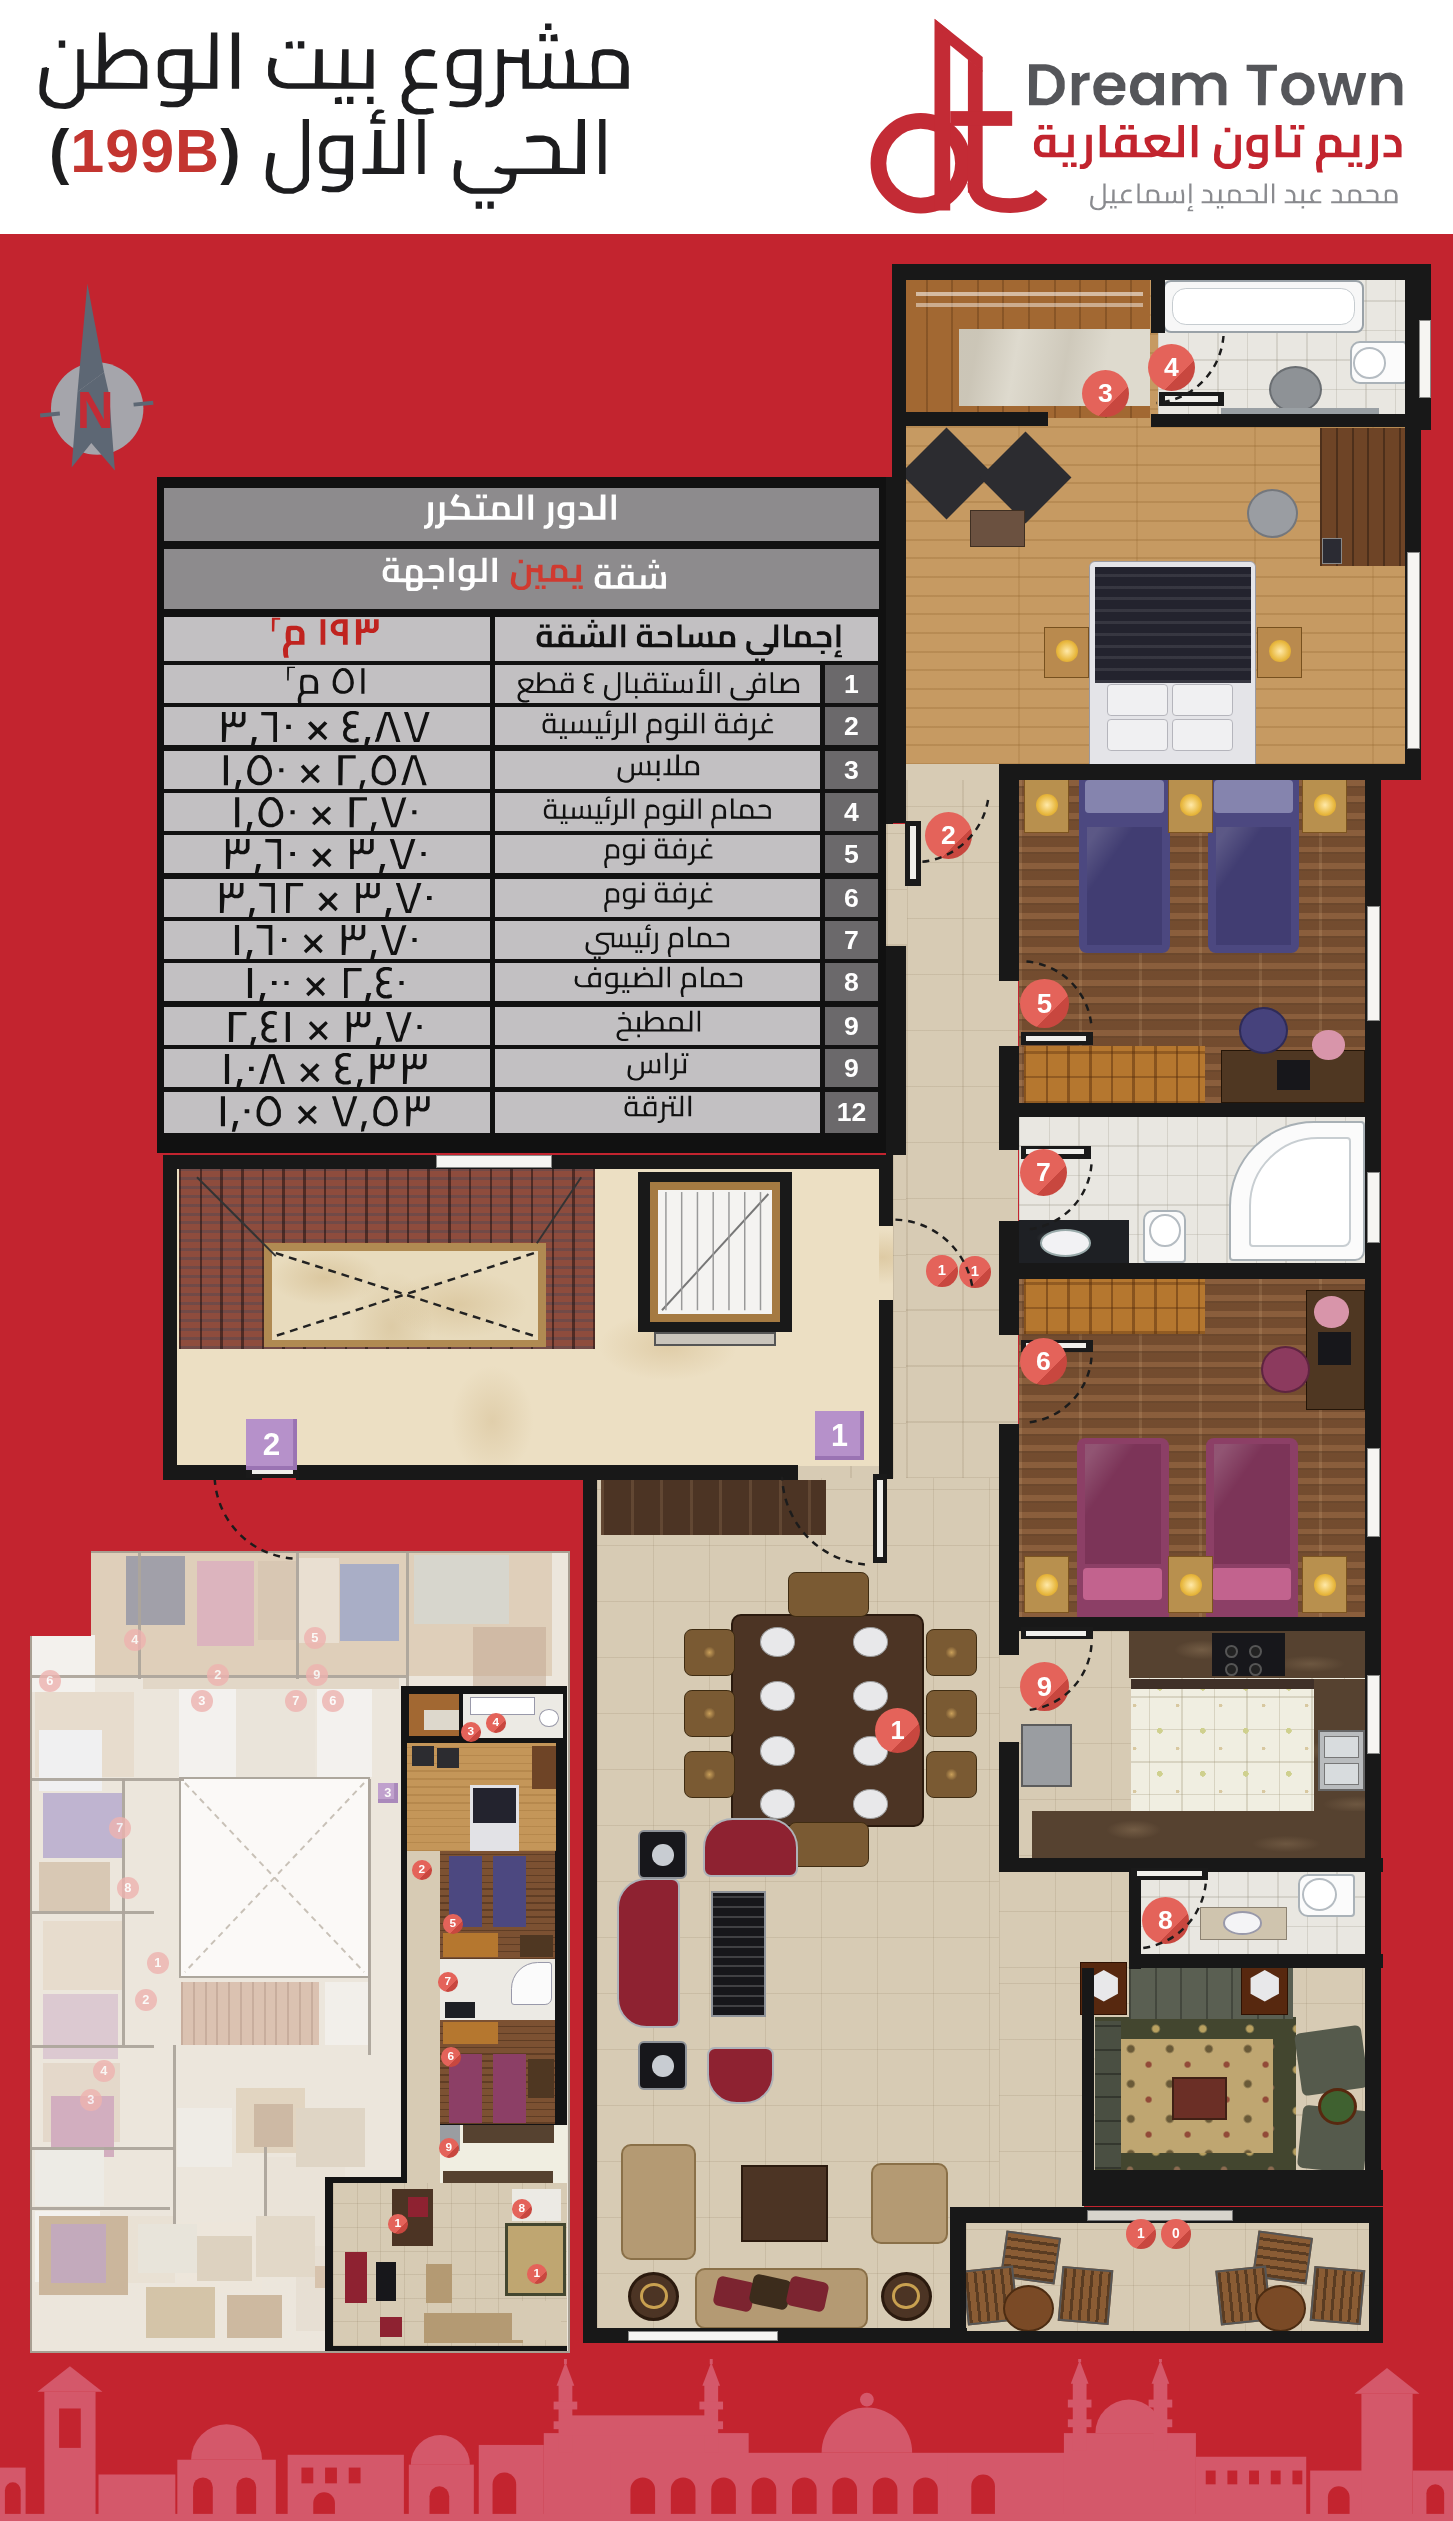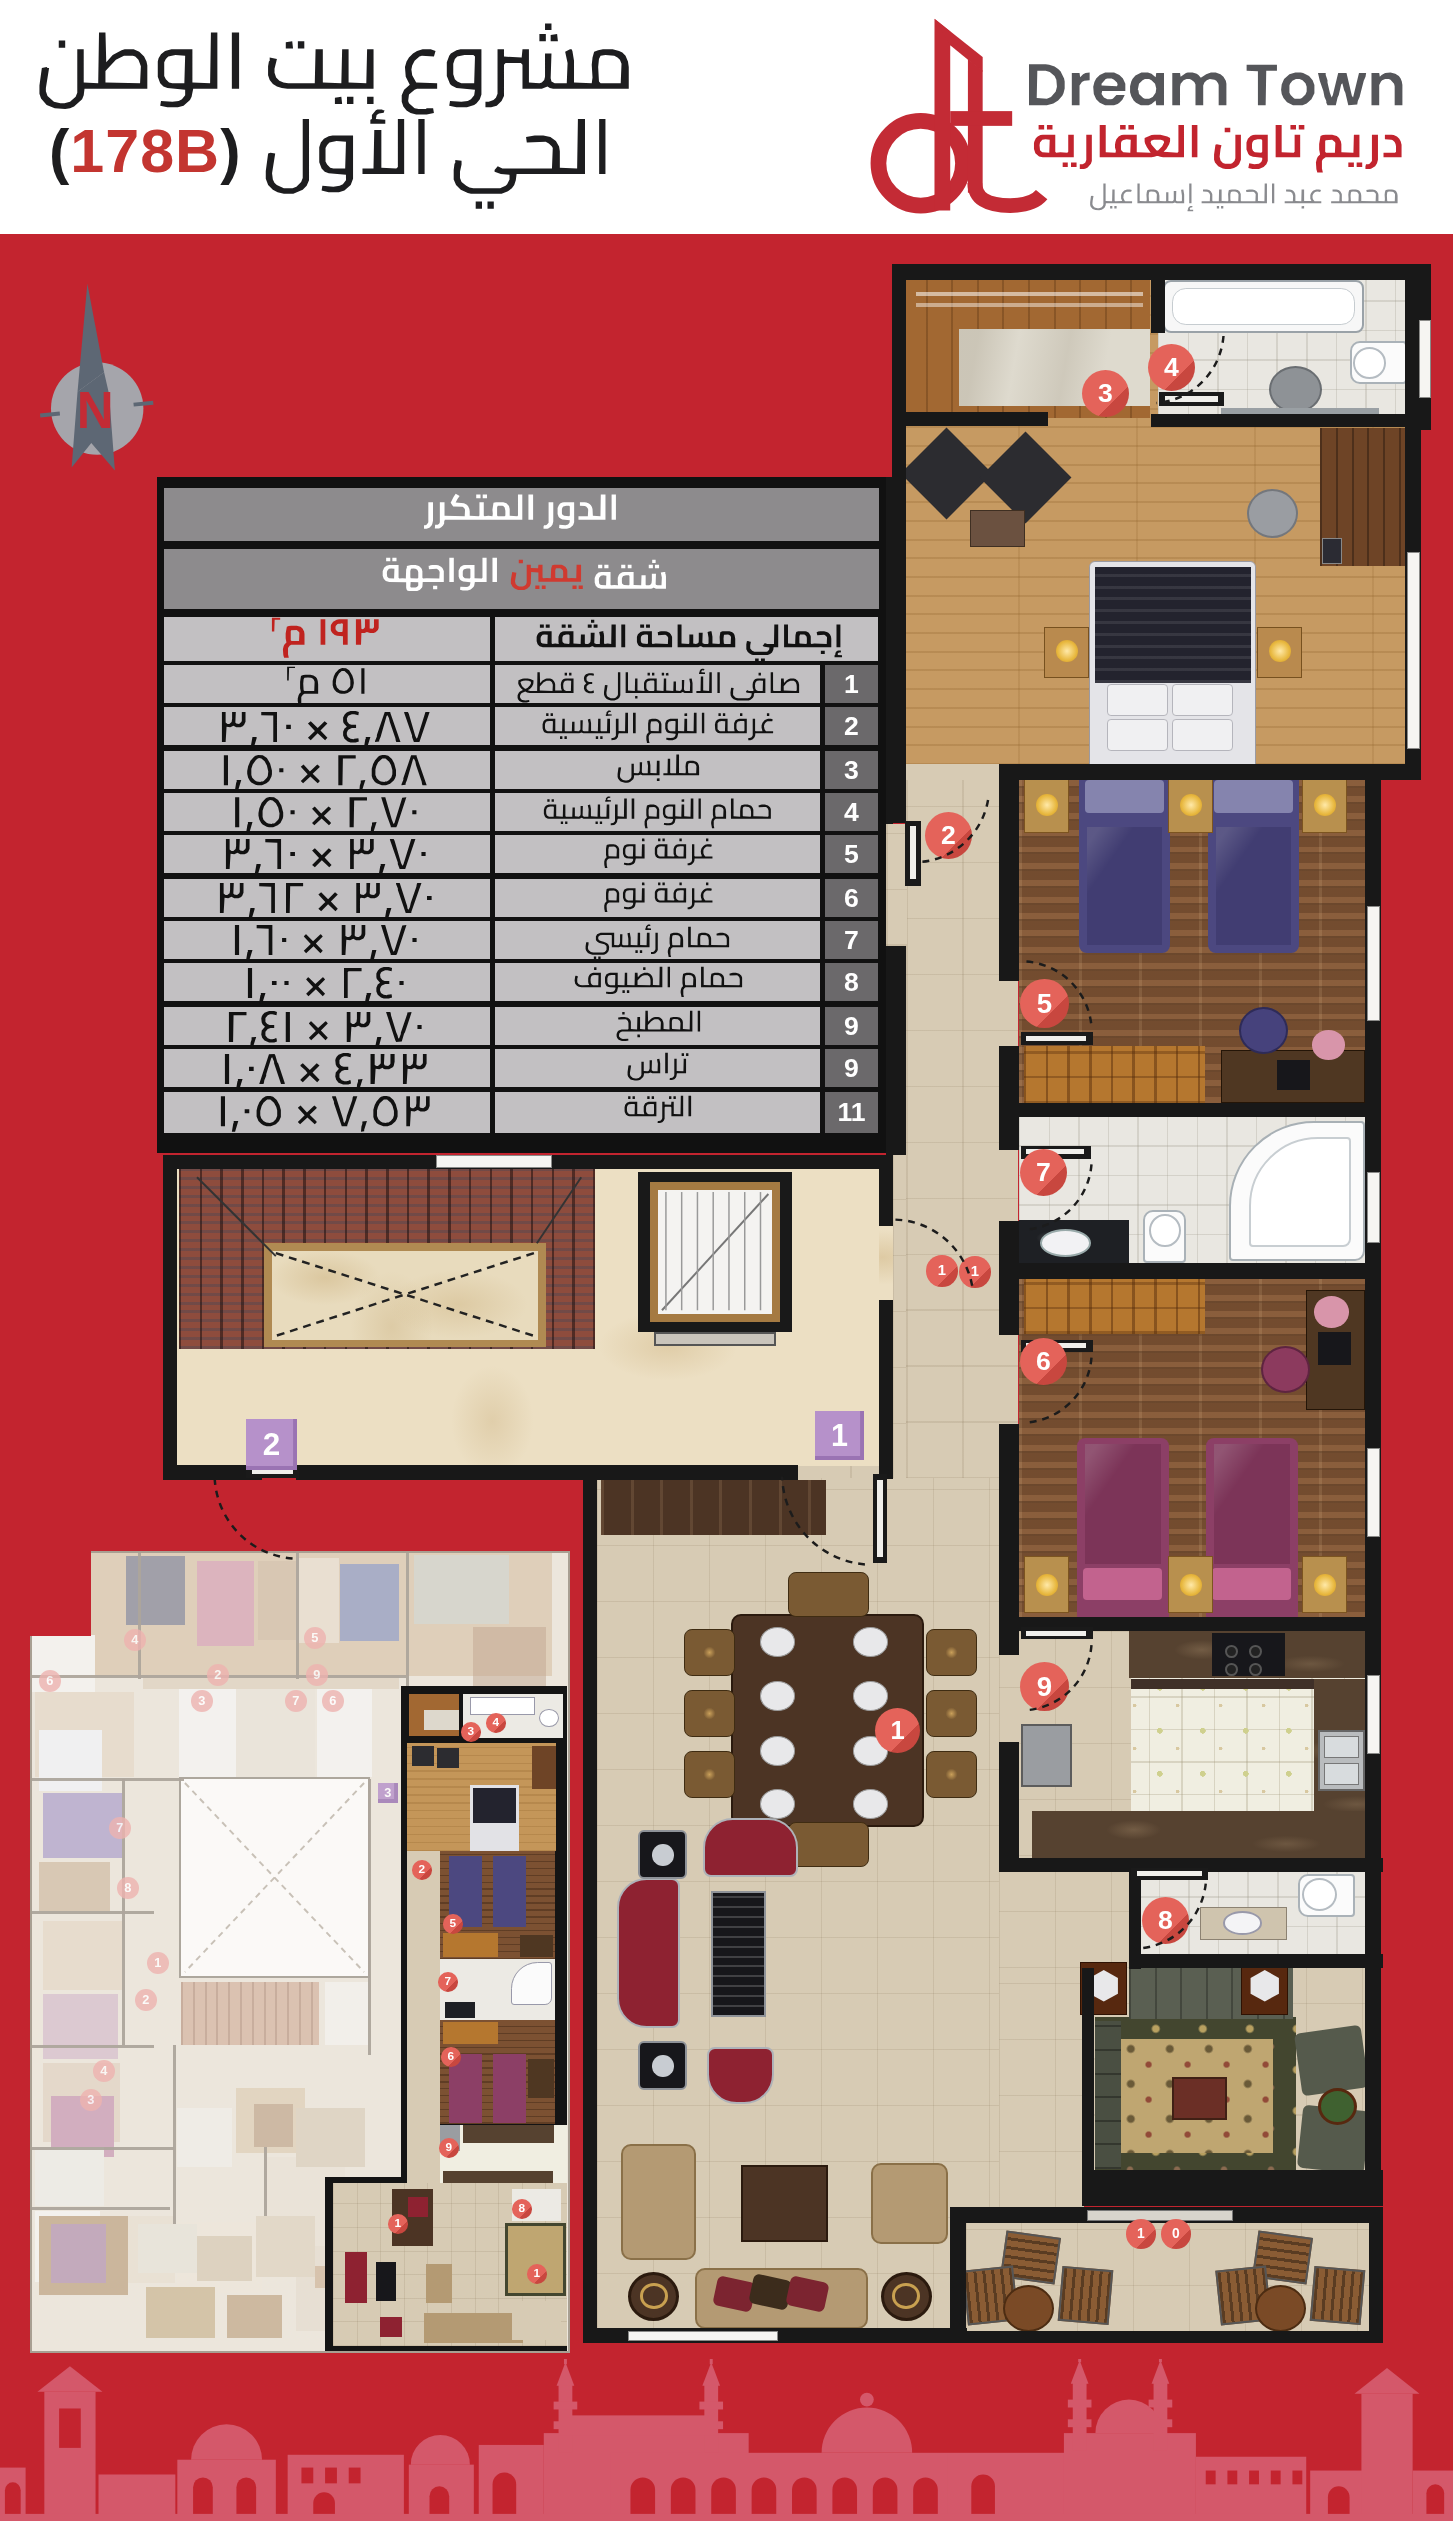--- a/index.html
+++ b/index.html
@@ -212,21 +212,21 @@
 <div class="a mk" style="left:512px;top:2199px;width:19.7px;height:19.7px;font-size:11.8px;line-height:19.7px;background:linear-gradient(315deg,#c8473f 0 34%,#e4635a 34%)">8</div>
 <div class="a mk" style="left:388px;top:2214px;width:19.7px;height:19.7px;font-size:11.8px;line-height:19.7px;background:linear-gradient(315deg,#c8473f 0 34%,#e4635a 34%)">1</div>
 <div class="a mk" style="left:527px;top:2264px;width:19.7px;height:19.7px;font-size:11.8px;line-height:19.7px;background:linear-gradient(315deg,#c8473f 0 34%,#e4635a 34%)">1</div>
 <div class="a" style="left:0;top:0;width:1454px;height:234px;background:#fff"></div>
 <svg class="a" style="left:37px;top:21.7px;" width="595" height="95" viewBox="0 0 737 118">
     <path d="M409,93 409,102 417,102 417,93Z M384,93 384,102 392,102 392,93Z M369,94 369,102 378,102 377,93Z M556,106 563,106 570,104 576,98 579,92 579,53 581,51 600,51 602,53 602,83 626,83 633,80 636,82 640,83 734,83 734,56 733,49 730,42 726,38 722,36 714,34 702,34 696,35 691,37 689,44 688,53 689,69 688,76 666,75 666,48 664,36 663,34 661,34 655,37 658,51 657,76 642,76 638,74 637,70 638,39 630,39 630,68 629,72 626,75 623,76 610,75 610,34 602,34 601,44 579,43 579,34 571,34 571,89 569,94 566,97 560,99 556,99Z M699,42 705,41 716,42 720,44 723,47 725,52 724,76 699,76 697,74 696,56 697,46Z M551,34 525,34 520,35 513,39 511,42 508,50 508,67 512,77 514,79 520,82 543,84 542,91 538,96 534,98 526,99 512,98 511,104 520,106 533,106 542,103 545,101 549,96 551,90Z M521,43 530,41 541,41 543,43 542,76 526,76 521,74 518,71 516,65 516,52 518,46Z M488,34 478,34 471,36 466,39 461,44 458,49 456,56 457,68 462,78 455,84 452,91 452,99 454,105 458,110 463,113 470,115 483,115 492,113 491,107 483,107 482,108 473,108 468,107 461,101 460,98 461,90 468,84 471,83 496,83 496,76 470,75 465,66 464,59 465,54 468,48 474,43 477,42 492,43 494,36Z M288,44 288,48 287,49 286,55 286,66 288,72 292,77 297,80 303,82 310,83 417,83 417,34 409,34 408,76 386,75 386,34 378,34 377,76 354,75 354,34 345,34 344,76 311,76 305,75 300,73 296,69 294,63 294,58 297,46Z M323,24 323,33 331,33 331,24Z M308,25 308,33 317,33 316,24Z M26,23 26,32 34,32 34,23Z M637,16 637,24 646,24 645,15Z M623,15 623,24 631,24 631,15Z M241,13 241,83 250,83 250,13Z M223,13 215,13 214,76 192,75 192,34 166,34 158,36 153,40 150,45 149,49 149,68 152,76 156,80 161,82 183,84 183,91 179,96 175,98 167,99 153,98 152,104 161,106 174,106 181,104 189,97 191,93 193,83 223,83Z M162,43 171,41 183,42 182,76 167,76 163,75 159,71 157,67 157,50 159,46Z M135,49 132,43 126,37 119,34 108,34 104,35 93,41 85,50 84,13 76,13 75,76 57,75 57,34 49,34 49,88 47,93 40,99 33,101 28,101 20,99 12,92 10,86 10,82 14,57 12,57 11,56 5,57 2,79 2,89 4,95 11,103 21,107 34,108 40,107 45,105 55,96 57,91 58,83 136,83 136,54Z M125,47 128,55 127,76 84,75 84,61 97,47 107,42 118,42 121,43Z M630,2 630,10 638,10 638,2Z" fill="#1d1d1f" fill-rule="evenodd"></path>
   </svg>
 <svg class="a" style="left:264px;top:108px;" width="344" height="103" viewBox="0 0 437 131">
     <path d="M284,119 284,128 292,128 292,119Z M269,119 269,128 277,128 277,119Z M113,35 87,35 82,36 76,39 72,44 70,50 70,69 73,77 77,81 82,83 104,85 104,92 100,97 96,99 88,100 74,99 73,105 82,107 95,107 102,105 110,98 113,90Z M83,44 92,42 104,43 103,77 88,77 84,76 80,72 78,68 78,51 80,47Z M426,14 426,84 434,84 434,14Z M408,14 399,14 398,77 376,76 376,55 375,49 371,42 364,37 355,35 344,35 333,37 334,44 358,43 362,45 366,49 367,51 366,77 303,77 297,74 293,79 293,81 301,84 312,85 312,91 309,97 307,99 300,102 266,102 261,101 257,99 251,94 249,89 249,81 251,72 251,67 243,66 243,70 242,71 241,79 241,91 244,98 250,104 259,108 263,109 302,109 310,106 315,102 318,98 320,92 321,84 408,84Z M196,14 196,84 204,84 204,14Z M178,14 170,14 170,75 168,77 149,76 149,28 140,28 139,77 125,77 125,84 178,84Z M57,14 49,14 49,89 47,94 41,100 36,102 25,102 16,98 13,95 11,91 10,83 14,58 8,57 5,58 2,80 2,90 5,98 11,104 17,107 25,109 37,109 49,104 54,99 57,92Z M142,3 137,9 137,14 135,15 135,20 154,20 154,15 142,14 143,9 146,7 152,6 153,3 151,3 150,2 144,2Z" fill="#1d1d1f" fill-rule="evenodd"></path>
   </svg>
-<div class="a" style="left:49px;top:116px;width:212px;height:79px;font:700 61px 'Liberation Sans',sans-serif;color:#1d1d1f;letter-spacing:1px">(<span style="color:#c33530">178B</span>)</div>
+<div class="a" style="left:49px;top:116px;width:212px;height:79px;font:700 61px 'Liberation Sans',sans-serif;color:#1d1d1f;letter-spacing:1px">(<span style="color:#c33530">199B</span>)</div>
 <svg class="a" style="left:0;top:0" width="1454" height="236" viewBox="0 0 1476 240">
 <g fill="#c32b35">
 <circle cx="935" cy="166" r="43" fill="none" stroke="#c32b35" stroke-width="16"></circle>
 <path d="M949,19 L965,32 L965,214 L949,214 Z"></path>
 <path d="M949,19 L998,58 L998,73 L965,46 Z"></path>
 <path d="M983,60 L998,72 L998,196 L983,196 Z"></path>
 <rect x="965" y="113" width="63" height="15"></rect>
 <path d="M990,186 Q990,209 1026,209 Q1049,209 1058,198" fill="none" stroke="#c32b35" stroke-width="15"></path>
 </g>
   </svg>
@@ -524,21 +524,21 @@
 <div class="a" style="left:495px;top:1007px;width:325px;height:38px;background:#c2c0c2"></div>
 <div class="a" style="left:825px;top:1007px;width:53px;height:38px;background:#6b696b"></div>
 <div class="a" style="left:825px;top:1007px;width:53px;height:38px;font:700 26.6px 'Liberation Sans';color:#fff;text-align:center;line-height:38px">9</div>
 <div class="a" style="left:164px;top:1049px;width:326px;height:38px;background:#c2c0c2"></div>
 <div class="a" style="left:495px;top:1049px;width:325px;height:38px;background:#c2c0c2"></div>
 <div class="a" style="left:825px;top:1049px;width:53px;height:38px;background:#6b696b"></div>
 <div class="a" style="left:825px;top:1049px;width:53px;height:38px;font:700 26.6px 'Liberation Sans';color:#fff;text-align:center;line-height:38px">9</div>
 <div class="a" style="left:164px;top:1092px;width:326px;height:41px;background:#c2c0c2"></div>
 <div class="a" style="left:495px;top:1092px;width:325px;height:41px;background:#c2c0c2"></div>
 <div class="a" style="left:825px;top:1092px;width:53px;height:41px;background:#6b696b"></div>
-<div class="a" style="left:825px;top:1092px;width:53px;height:41px;font:700 26.6px 'Liberation Sans';color:#fff;text-align:center;line-height:41px">11</div>
+<div class="a" style="left:825px;top:1092px;width:53px;height:41px;font:700 26.6px 'Liberation Sans';color:#fff;text-align:center;line-height:41px">12</div>
 <svg class="a" style="left:424px;top:493px;" width="193" height="37" viewBox="0 0 536 102">
     <path d="M417,25 389,25 384,26 378,29 374,34 371,41 371,58 374,66 378,70 384,73 405,75 404,82 400,87 393,89 376,88 375,97 383,99 397,99 406,96 414,89 417,81Z M387,37 395,35 403,35 405,37 405,62 403,64 389,63 384,59 383,56 383,44 385,39Z M359,25 346,25 346,82 341,88 338,89 333,89 333,91 332,92 332,99 342,99 345,98 353,93 357,87 359,79Z M25,25 12,25 12,81 8,87 4,89 0,89 0,99 7,99 15,96 21,90 23,86 25,77Z M521,4 521,74 533,74 533,4Z M504,4 491,4 490,64 469,63 468,44 466,38 463,33 458,29 451,26 446,25 433,25 433,35 447,36 451,38 455,43 456,46 455,64 429,64 429,74 504,74Z M290,4 290,74 303,74 303,4Z M163,4 163,14 175,14 175,4Z M145,4 145,14 157,14 157,4Z M30,98 42,98 48,95 53,90 56,84 56,79 58,74 273,74 273,4 261,4 261,62 259,64 238,63 238,44 236,36 229,28 220,25 200,25 193,27 190,46 191,57 190,64 179,63 168,64 166,62 166,25 154,25 154,62 152,64 127,63 127,51 126,44 123,37 119,32 111,28 88,26 93,16 99,8 88,2 82,11 74,27 81,37 107,38 109,39 112,42 114,46 113,64 57,63 57,25 44,25 44,81 42,85 38,88 31,88Z M205,35 217,35 220,36 224,40 226,49 226,62 224,64 205,64 203,62 203,39Z" fill="#fff" fill-rule="evenodd"></path>
   </svg>
 <svg class="a" style="left:594px;top:559px;" width="73" height="31" viewBox="0 0 212 89">
     <path d="M2,55 2,68 5,77 11,83 21,86 165,86 169,85 172,83 174,83 180,86 209,86 209,50 208,43 207,42 207,37 203,37 194,39 197,53 196,76 185,76 181,75 179,73 180,42 168,42 168,61 167,70 163,75 159,76 152,76 150,74 150,47 138,47 137,76 115,75 115,37 88,37 82,38 75,42 72,46 69,54 69,70 70,76 59,75 50,76 48,74 48,37 21,37 13,39 6,45Z M85,49 93,47 101,47 103,49 103,74 101,76 87,75 82,71 81,67 81,56 83,51Z M20,48 27,47 36,48 35,76 20,75 16,72 15,70 14,60 15,54Z M177,16 177,26 189,26 189,16Z M159,16 159,26 171,26 171,16Z M98,16 98,26 109,26 109,16Z M79,16 79,26 91,26 91,16Z M30,16 30,26 42,26 42,16Z M12,16 12,26 24,26 24,16Z M169,2 169,11 179,11 179,2Z" fill="#fff" fill-rule="evenodd"></path>
   </svg>
 <svg class="a" style="left:510px;top:559px;" width="74" height="32" viewBox="0 0 214 93">
     <path d="M199,77 199,87 211,87 211,77Z M181,77 181,87 193,87 193,77Z M92,77 92,87 103,87 103,77Z M73,77 73,87 85,87 85,77Z M2,60 2,71 7,81 13,86 23,90 41,90 50,86 57,79 60,71 61,38 82,39 82,66 206,66 206,17 193,17 192,56 178,55 168,56 166,54 166,34 165,30 161,23 153,18 149,17 128,17 121,19 121,23 120,24 119,30 118,56 107,55 96,56 94,54 94,17 82,17 81,27 60,26 60,17 48,17 48,68 46,74 43,77 37,80 26,80 21,78 16,73 14,65 18,40 6,38Z M133,27 145,27 148,28 153,33 154,38 154,54 152,56 132,55 131,52 131,33Z M25,2 25,12 37,12 37,2Z" fill="#d03a30" fill-rule="evenodd"></path>
   </svg>
 <svg class="a" style="left:382px;top:557px;" width="116" height="35" viewBox="0 0 336 101">

